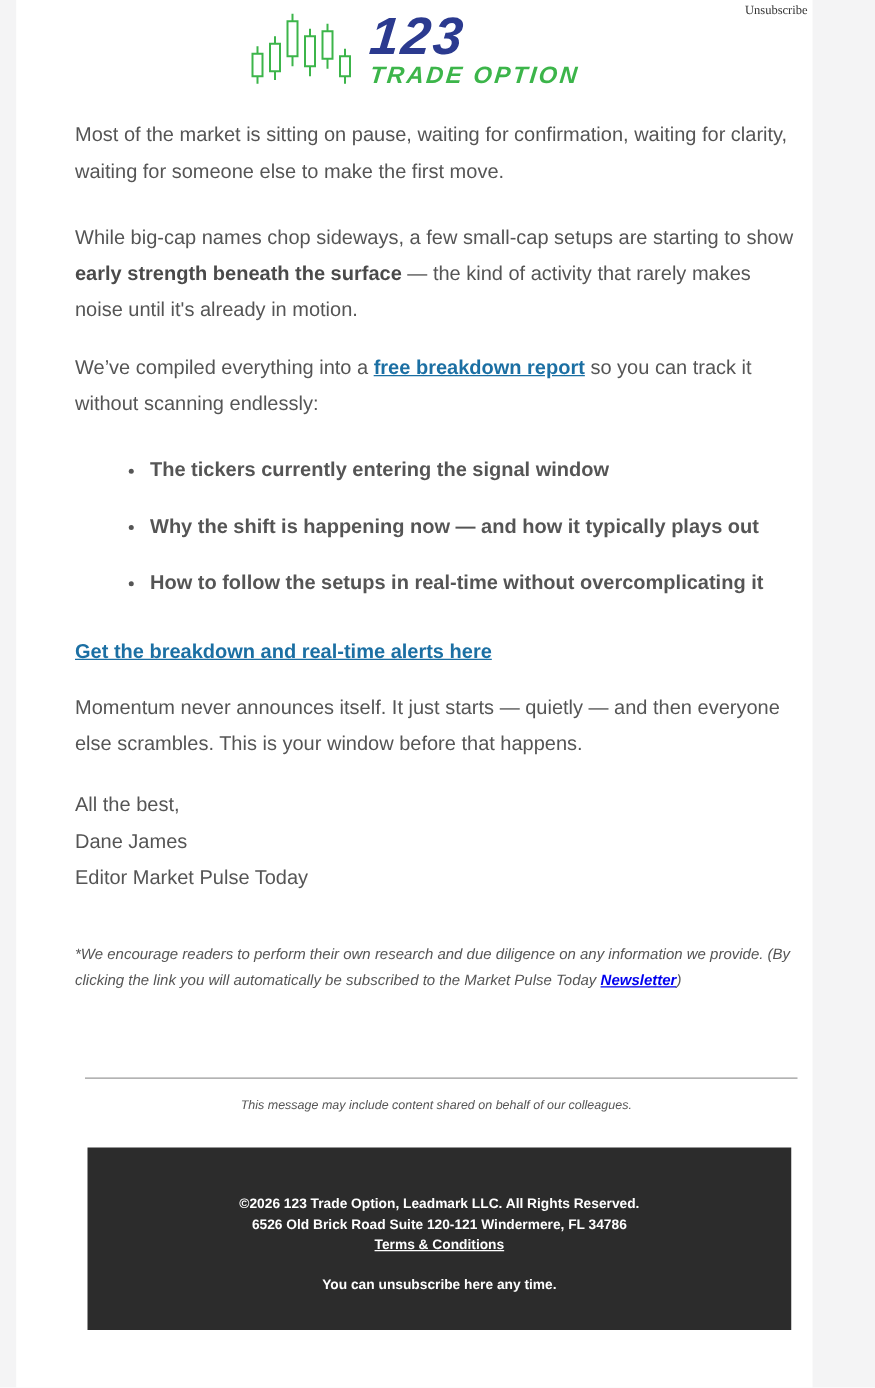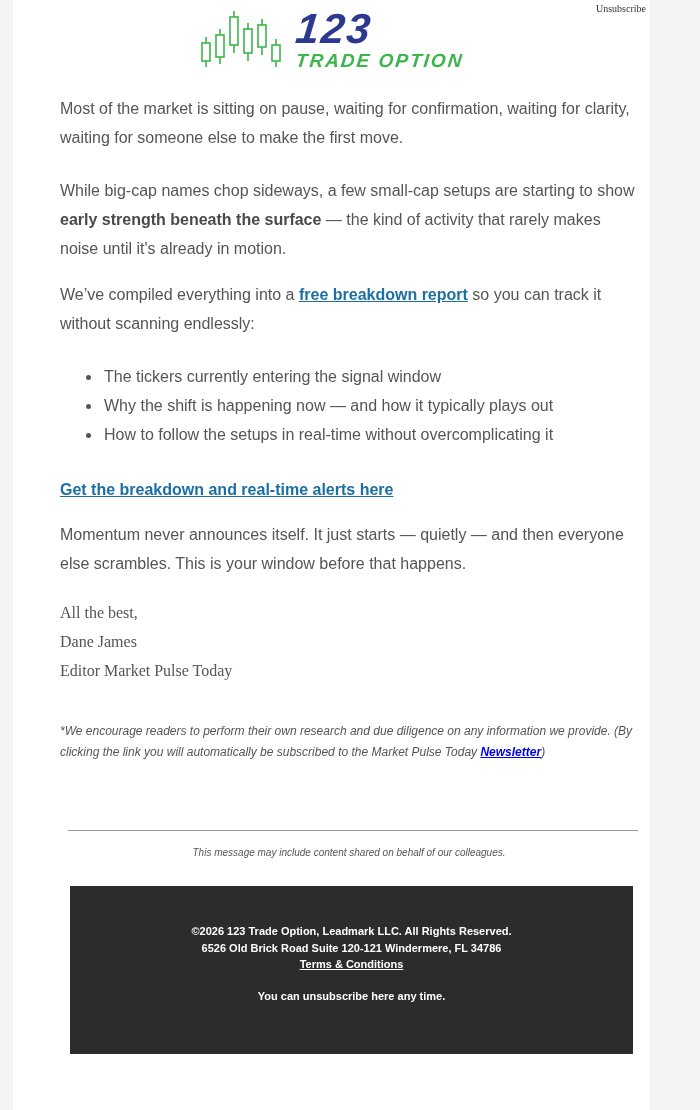--- a/index.html
+++ b/index.html
@@ -39,39 +39,39 @@
     margin:20px 12px 0 47px;
     color:#555555;
     font-size:16px;line-height:29px;
   }
   .content p{margin:0 0 16px 0;}
   .content p.gap{margin-bottom:17px;margin-top:24px;}
   b.strong{color:#4a4a4a;}
   a.body-link{color:#1b6fa3;font-weight:bold;text-decoration:underline;cursor:pointer;}
   a.cta-link{color:#1b6fa3;font-weight:bold;text-decoration:underline;cursor:pointer;}
   ul.bullet-list{margin:24px 0 26px 0;padding-left:42px;}
-  ul.bullet-list li{margin:0;padding-left:2px;}
+  ul.bullet-list li{margin:16px;padding-left:2px;font-weight:bold;}
   .cta-line{margin:0 0 28px 0;}
   .signoff p{margin:0;}
-  .signoff{margin:20px 0 36px 0;font-family:Liberation Serif, serif;}
+  .signoff{margin:20px 0 36px 0;}
   .disclaimer{
     font-style:italic;font-size:12px;line-height:21px;
     color:#555;margin:0 0 0 0;
   }
   a.newsletter-link{color:#0000ee;font-weight:bold;text-decoration:underline;cursor:pointer;}
   .rule{
     border:none;border-top:1px solid #9a9a9a;
     margin:67px 0 0 8px;width:570px;
   }
   .colleagues-note{
     text-align:center;font-style:italic;font-size:10px;color:#555;
     margin-top:7px;
   }
   .dark-footer{
-    margin:19px 0 0 10px;width:563px;height:168px;
+    margin:19px 0 0 10px;width:563px;height:146px;
     background:#2c2c2c;color:#ffffff;
     text-align:center;font-size:11px;font-weight:bold;line-height:16.5px;
     box-sizing:border-box;padding-top:37px;
   }
   .dark-footer a{color:#ffffff;text-decoration:underline;cursor:pointer;}
   .footer-unsub{margin-top:15px;}
 </style>
 </head>
 <body>
 

